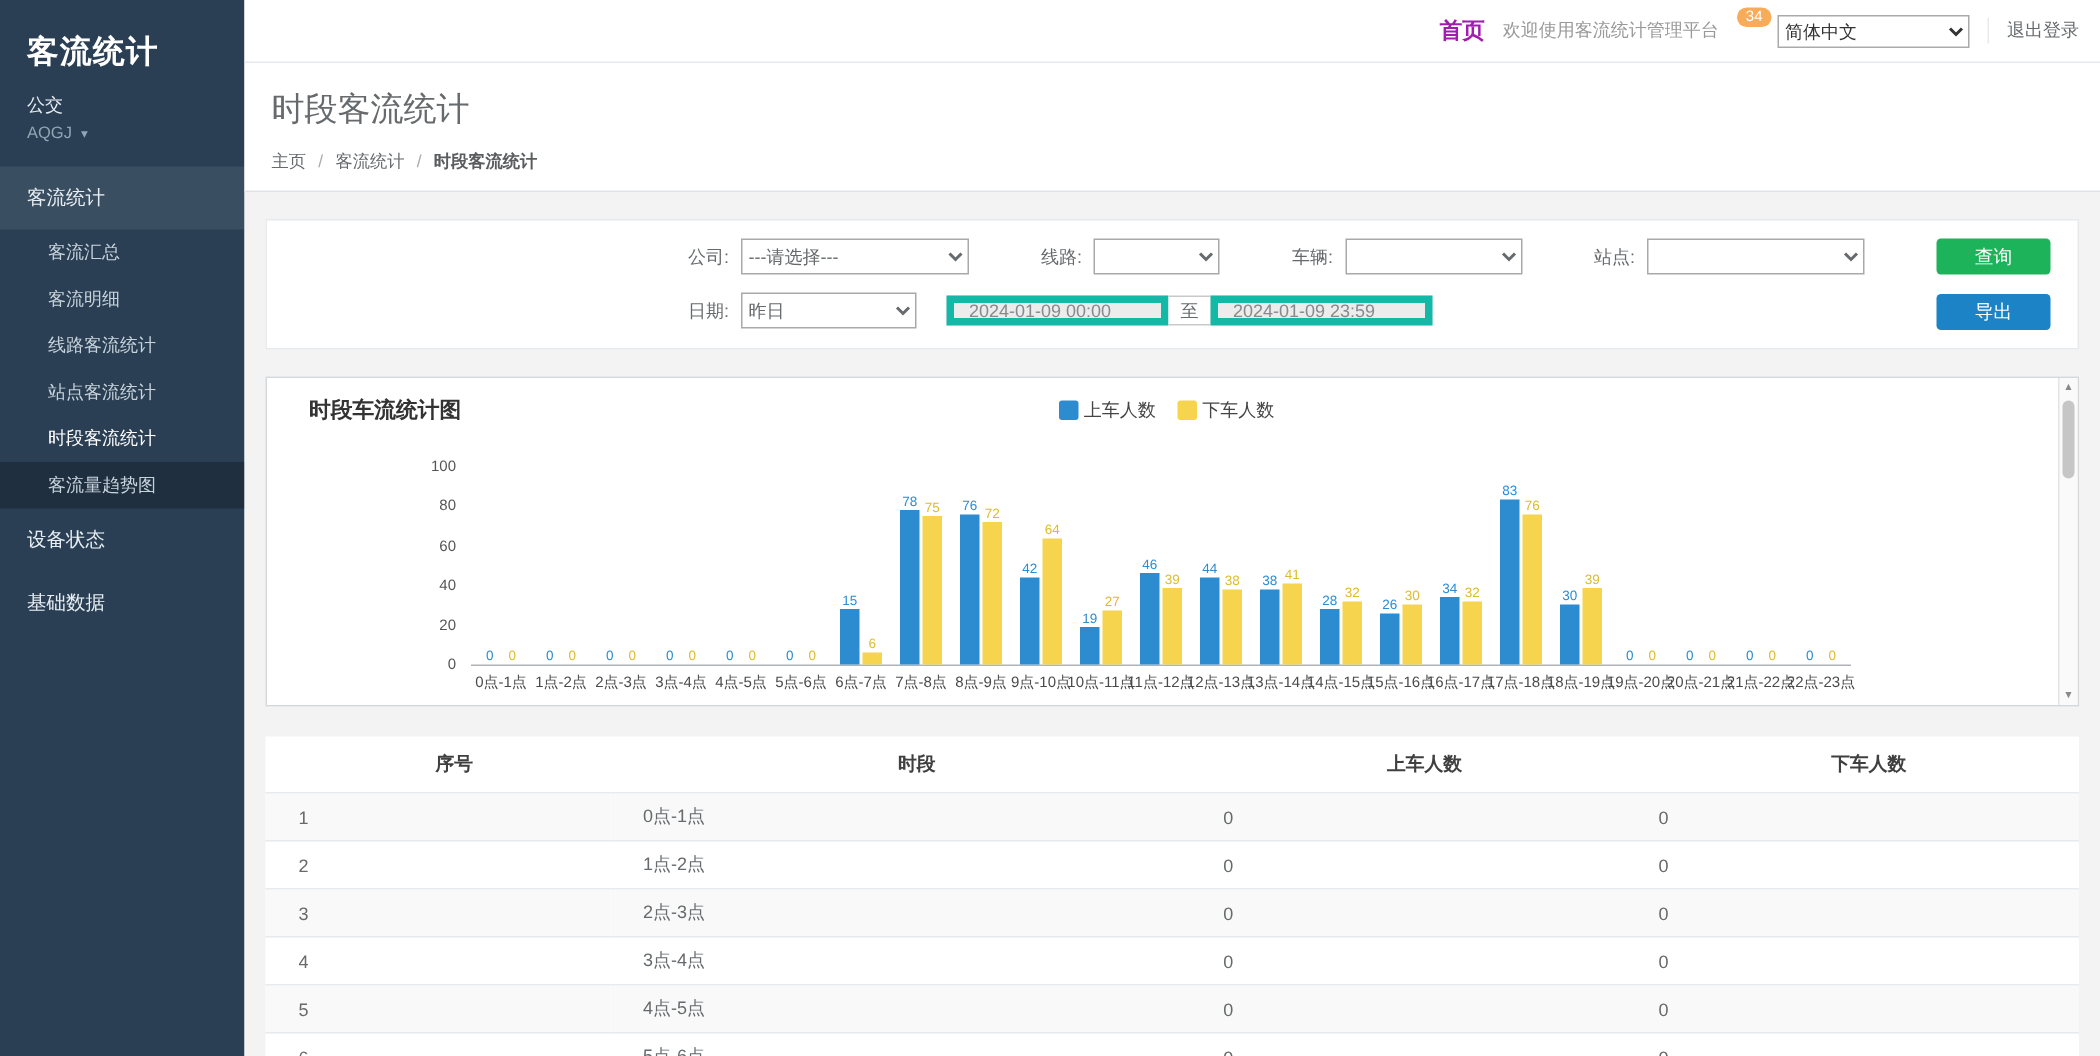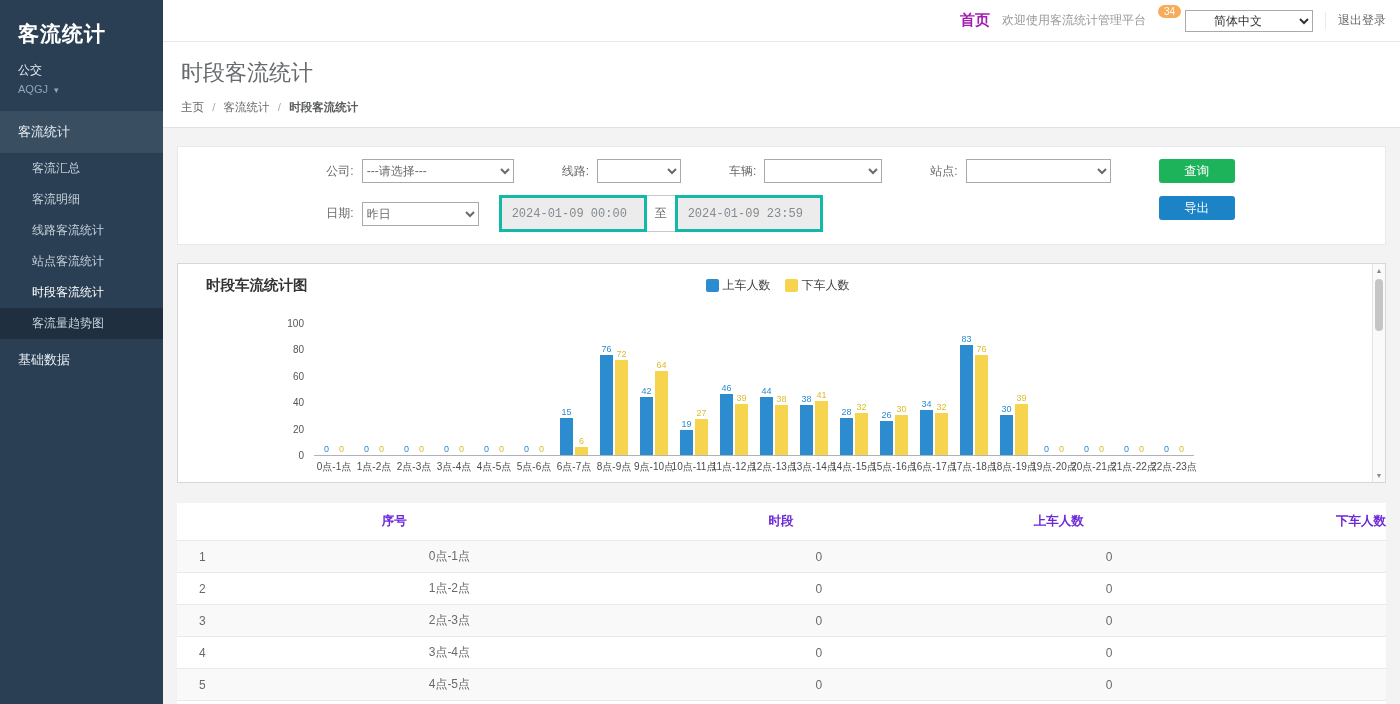--- a/index.html
+++ b/index.html
@@ -19,43 +19,43 @@
   .nav-sub.active { color:#ffffff; }
   .nav-sub.dark { background:rgba(0,0,0,0.25); }
 
   
   .main { flex:1; display:flex; flex-direction:column; height:704px; overflow:hidden; background:#f3f3f4; }
 
   .topbar { height:42px; background:#fff; border-bottom:1px solid #e7eaec; display:flex; align-items:center; justify-content:flex-end; padding:0 14px; gap:12px; flex:0 0 42px; }
   .home { color:#a21caf; font-size:15px; font-weight:bold; text-decoration:none; cursor:pointer; }
   .welcome { color:#999; font-size:12px; }
   .badge { background:#f8ac59; color:#fff; font-size:10px; border-radius:9px; padding:1px 6px; transform:translateY(-9px); margin-right:-8px; z-index:2; cursor:pointer; }
-  .lang { height:22px; font-size:12px; color:#333; width:128px; border:1px solid #aaa; background:#fff;padding-left:24px; }
+  .lang { height:22px; font-size:12px; color:#333; width:128px; border:1px solid #aaa; background:#fff; }
   .logout { color:#676a6c; font-size:12px; text-decoration:none; border-left:1px solid #e7eaec; padding-left:12px; cursor:pointer; }
 
   .page-heading { background:#fff; border-bottom:1px solid #e0e3e5; padding:16px 18px 12px 18px; flex:0 0 auto; }
   .page-heading h1 { font-size:22px; font-weight:400; color:#676a6c; margin-bottom:12px; }
   .breadcrumb { font-size:11.5px; color:#676a6c; }
   .breadcrumb a { color:#676a6c; text-decoration:none; cursor:pointer; }
   .breadcrumb .sep { margin:0 5px; color:#aaa; }
   .breadcrumb b { color:#5a5c5e; }
 
   .content { padding:18px 14px; overflow:hidden; flex:1; }
   .card { background:#fff; border:1px solid #e7eaec; }
 
   
-  .filter-card { padding:12px 16px; display:flex; justify-content:center; }
+  .filter-card { padding:12px 16px; display:flex; justify-content:flex-end; }
   .frow { display:flex; align-items:center; margin-bottom:12px; }
   .frow:last-child { margin-bottom:0; }
   .fgroup { display:flex; align-items:center; margin-right:48px; }
   .fgroup label { font-size:12px; color:#676a6c; margin-right:8px; white-space:nowrap; }
   .sel { height:24px; font-size:12px; color:#676a6c; border:1px solid #a9a9a9; background:#fff; }
   .w152 { width:152px; } .w84 { width:84px; } .w118 { width:118px; } .w145 { width:145px; } .w117 { width:117px; }
   .dategroup { display:inline-flex; align-items:stretch; margin-left:2px; }
-  .datein { width:148px; height:37px; background:#ececec; border:3px solid #14b8a6; font-size:12px; color:#848a90; padding-left:10px; font-family:Liberation Mono, monospace; }
+  .datein { width:148px; height:20px; background:#ececec; border:5px solid #14b8a6; font-size:12px; color:#848a90; padding-left:10px; font-family:Liberation Sans, sans-serif; }
   .addon { border:1px solid #c9c9c9; border-left:none; border-right:none; background:#fff; font-size:12px; color:#676a6c; display:flex; align-items:center; padding:0 8px; }
   .filter-right { display:flex; flex-direction:column; gap:13px; padding-right:2px; }
   .btn { width:76px; height:24px; border:none; border-radius:3px; color:#fff; font-size:12.5px; cursor:pointer; font-family:"Liberation Sans","DejaVu Sans",sans-serif; }
   .btn.green { background:#1cb35a; }
   .btn.blue  { background:#1c84c6; }
 
   
   .chart-card { margin-top:18px; position:relative; padding:12px 24px 26px 16px; border:1px solid #d4d8db; }
   .chart-header { position:relative; height:26px; }
   .chart-header h2 { font-size:14.5px; font-weight:bold; color:#333; padding-left:12px; }
@@ -73,21 +73,21 @@
   .val { position:absolute; bottom:100%; left:50%; transform:translateX(-50%); font-size:9px; margin-bottom:1px; }
   .x-label { position:absolute; top:100%; left:50%; transform:translateX(-50%); margin-top:5px; font-size:10px; color:#4a4a4a; white-space:nowrap; }
   .scrollbar { position:absolute; top:0; right:0; bottom:0; width:13px; background:#fafafa; border-left:1px solid #e4e4e4; }
   .scrollbar .arr { position:absolute; left:0; width:100%; text-align:center; font-size:7px; color:#8a8a8a; }
   .scrollbar .arr.up { top:3px; } .scrollbar .arr.down { bottom:3px; }
   .scrollbar .thumb { position:absolute; top:15px; left:2px; width:8px; height:52px; background:#c6c6c6; border-radius:4px; }
 
   
   .table-card { margin-top:20px; border:none; }
   table { width:100%; border-collapse:collapse; table-layout:fixed; }
-  th { text-align:right; font-size:12.5px; color:#6d28d9; font-weight:bold; padding:10px 0 10px 22px; border-bottom:1px solid #e7eaec; }
+  th { text-align:center; font-size:12.5px; color:#404040; font-weight:bold; padding:10px 0 10px 22px; border-bottom:1px solid #e7eaec; }
   td { font-size:12px; color:#676a6c; padding:7px 0 7px 22px; border-bottom:1px solid #e7eaec; }
   tbody tr:nth-child(odd) { background:#f9f9f9; }
   col.c1 { width:19%; } col.c2 { width:32%; } col.c3 { width:24%; } col.c4 { width:25%; }
 </style>
 </head>
 <body>
 
 <div class="app">
 
   <aside class="sidebar">
@@ -98,20 +98,21 @@
       <span class="caret">▾</span>
     </div>
     <nav class="menu">
         <div class="nav-item hl">客流统计</div>
         <div class="nav-sub">客流汇总</div>
         <div class="nav-sub">客流明细</div>
         <div class="nav-sub">线路客流统计</div>
         <div class="nav-sub">站点客流统计</div>
         <div class="nav-sub active">时段客流统计</div>
         <div class="nav-sub dark">客流量趋势图</div>
+        <div class="nav-item">设备状态</div>
         <div class="nav-item">基础数据</div>
       </nav>
   </aside>
 
   <div class="main">
 
     <header class="topbar">
       <a class="home">首页</a>
       <span class="welcome">欢迎使用客流统计管理平台</span>
       <span class="badge">34</span>
@@ -272,20 +273,31 @@
                     <span class="val" style="color: rgb(45, 140, 208);">15</span>
                   </div>
                   <div class="bar" style="height: 7.92px; background: rgb(246, 212, 77);">
                     <span class="val" style="color: rgb(221, 188, 44);">6</span>
                   </div>
                 </div>
                 <div class="x-label">6点-7点</div>
               </div>
               <div class="bar-group">
                 <div class="bars">
+                  <div class="bar" style="height: 102.96px; background: rgb(45, 140, 208);">
+                    <span class="val" style="color: rgb(45, 140, 208);">78</span>
+                  </div>
+                  <div class="bar" style="height: 99px; background: rgb(246, 212, 77);">
+                    <span class="val" style="color: rgb(221, 188, 44);">75</span>
+                  </div>
+                </div>
+                <div class="x-label">7点-8点</div>
+              </div>
+              <div class="bar-group">
+                <div class="bars">
                   <div class="bar" style="height: 100.32px; background: rgb(45, 140, 208);">
                     <span class="val" style="color: rgb(45, 140, 208);">76</span>
                   </div>
                   <div class="bar" style="height: 95.04px; background: rgb(246, 212, 77);">
                     <span class="val" style="color: rgb(221, 188, 44);">72</span>
                   </div>
                 </div>
                 <div class="x-label">8点-9点</div>
               </div>
               <div class="bar-group">

